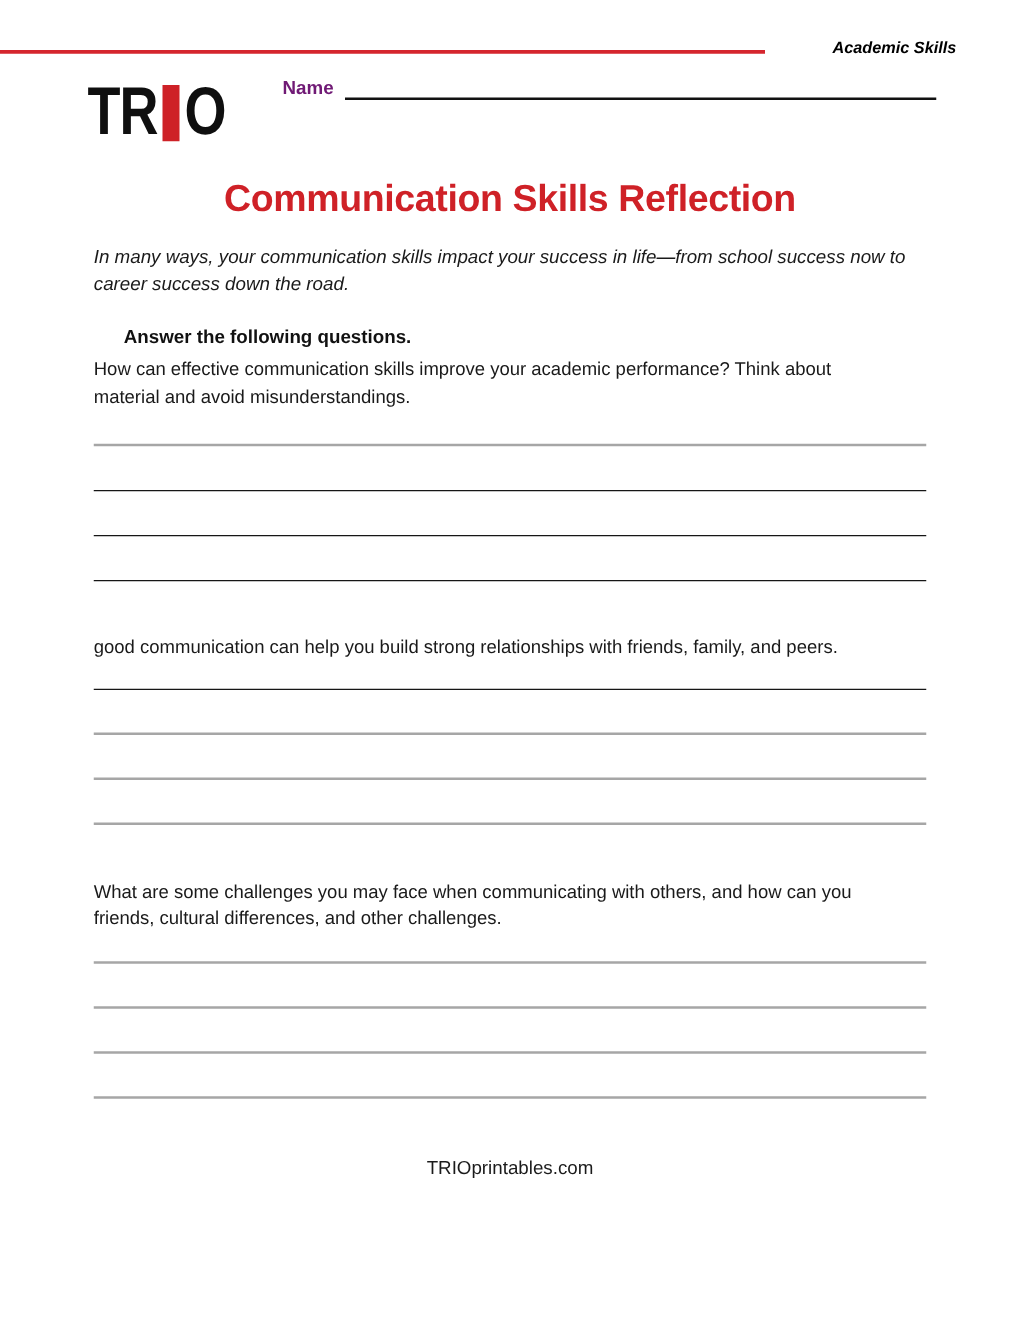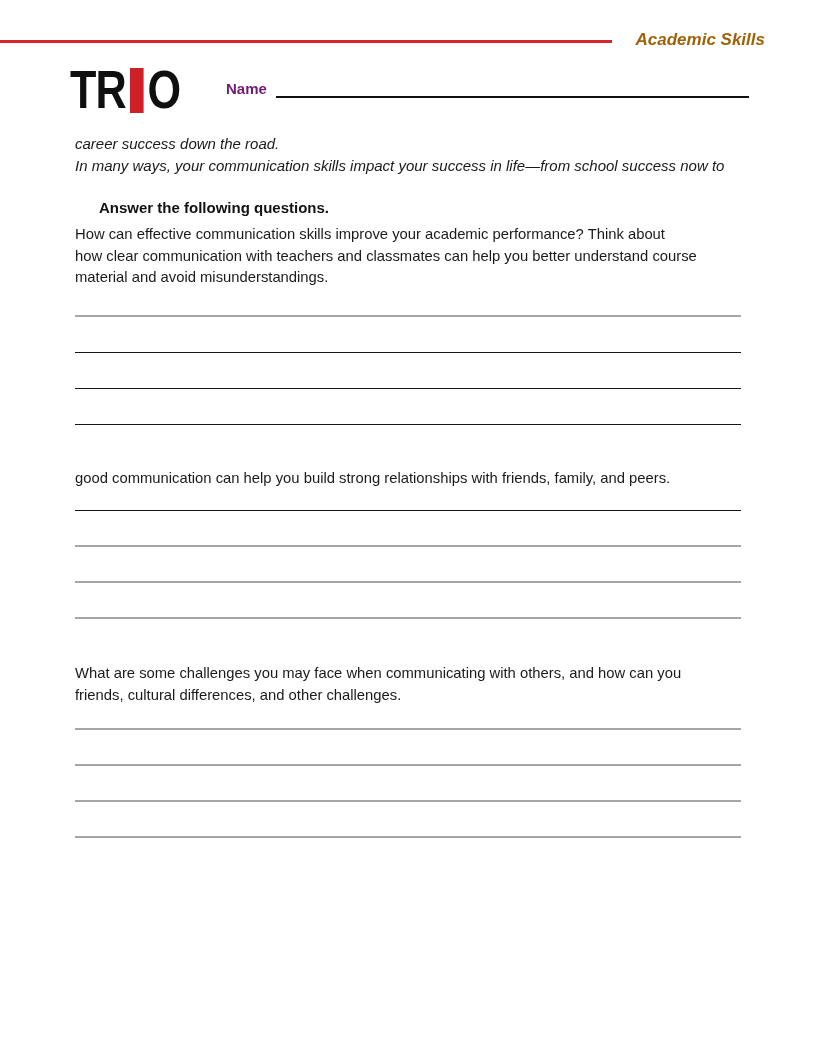--- a/index.html
+++ b/index.html
@@ -22,34 +22,34 @@
     left: 0;
     top: 40px;
     width: 612px;
     height: 3px;
     background: #d5262e;
   }
   .category {
     position: absolute;
     top: 30px;
     right: 51px;
-    font-size: 17px;
+    font-size: 13px;
     font-weight: bold;
     font-style: italic;
-    color: #a16207;
+    color: #000000;
     letter-spacing: 0;
   }
   
   .content {
     padding: 0 75px;
   }
   
   .logo-row {
     display: flex;
-    align-items: center;
+    align-items: flex-start;
     margin-top: 62px;
     margin-left: -5px;
     margin-right: -8px;
     height: 54px;
   }
   .trio-logo {
     display: flex;
     align-items: center;
     transform: scaleX(0.8);
     transform-origin: left center;
@@ -162,32 +162,32 @@
         <span>TR</span>
         <span class="trio-i-bar"></span>
         <span>O</span>
       </div>
       <div class="name-row">
         <span class="name-label">Name</span>
         <span class="name-line"></span>
       </div>
     </div>
 
+    <div class="title">Communication Skills Reflection</div>
 
     <div class="intro">
+      <div class="iline">In many ways, your communication skills impact your success in life—from school success now to</div>
       <div class="iline">career success down the road.</div>
-      <div class="iline">In many ways, your communication skills impact your success in life—from school success now to</div>
     </div>
 
     <div class="instruction">Answer the following questions.</div>
 
     <div class="question-block q1">
       <div class="question-text">
         <div class="qline">How can effective communication skills improve your academic performance? Think about</div>
-        <div class="qline">how clear communication with teachers and classmates can help you better understand course</div>
         <div class="qline">material and avoid misunderstandings.</div>
       </div>
       <div class="lines">
         <div class="answer-line"></div>
         <div class="answer-line"></div>
         <div class="answer-line"></div>
         <div class="answer-line"></div>
       </div>
     </div>
 
@@ -209,15 +209,16 @@
         <div class="qline">friends, cultural differences, and other challenges.</div>
       </div>
       <div class="lines">
         <div class="answer-line"></div>
         <div class="answer-line"></div>
         <div class="answer-line"></div>
         <div class="answer-line"></div>
       </div>
     </div>
 
+    <div class="footer">TRIOprintables.com</div>
 
   </div>
 </div>
 
 </body></html>

